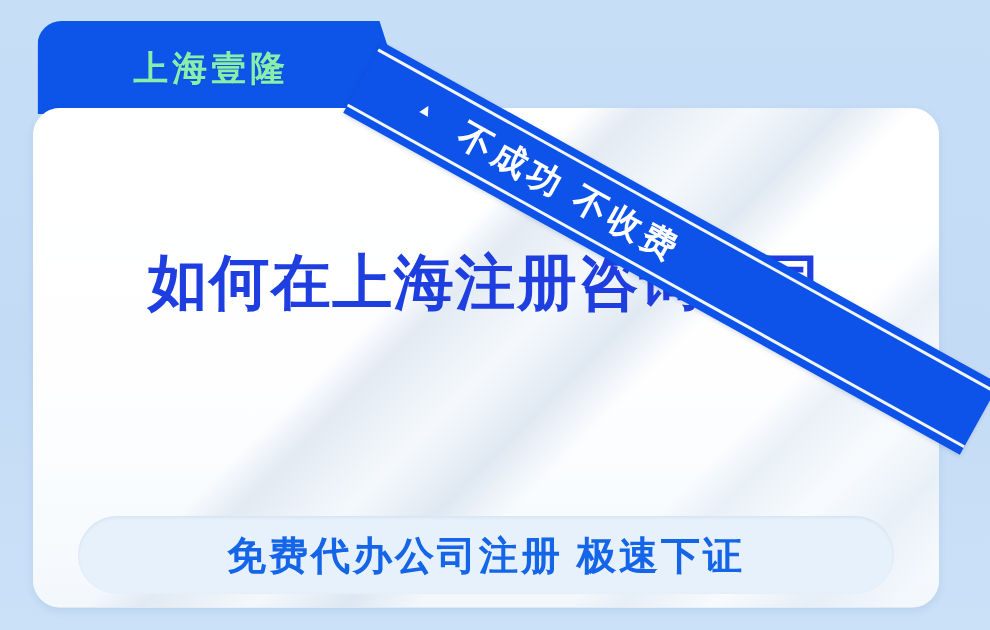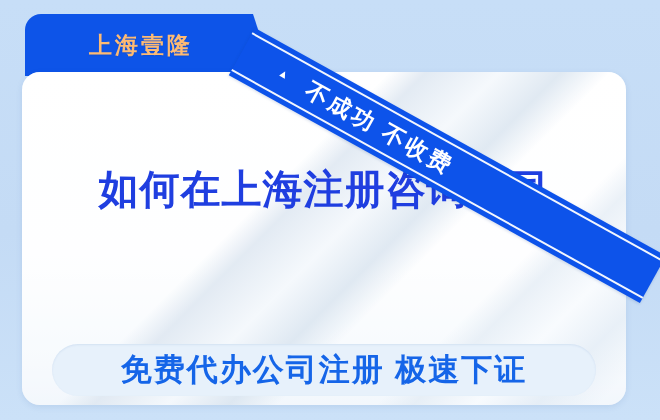--- a/index.html
+++ b/index.html
@@ -39,21 +39,21 @@
   .brand-tab-inner {
     position: absolute;
     left: 0; top: 0;
     width: 232px;
     height: 62px;
     display: flex;
     align-items: center;
     justify-content: center;
   }
   .brand-text {
-    color: #fdba74;
+    color: #86efac;
     font-size: 23px;
     font-weight: 700;
     letter-spacing: 3px;
     white-space: nowrap;
     text-shadow: 0 1px 1px rgba(0,0,0,0.08);
   }
 
   
   .card {
     position: absolute;
@@ -133,21 +133,21 @@
     border-radius: 26px;
     background: #e7f1fb;
     box-shadow: inset 0 1px 2px rgba(140,175,215,0.22);
     display: flex;
     align-items: center;
     justify-content: center;
     z-index: 3;
   }
   .pill-text {
     color: #1565e8;
-    font-size: 31px;
+    font-size: 26px;
     font-weight: 700;
     letter-spacing: 2px;
     white-space: nowrap;
   }
 
   
   .ribbon {
     position: absolute;
     left: 255px;
     top: 28px;

